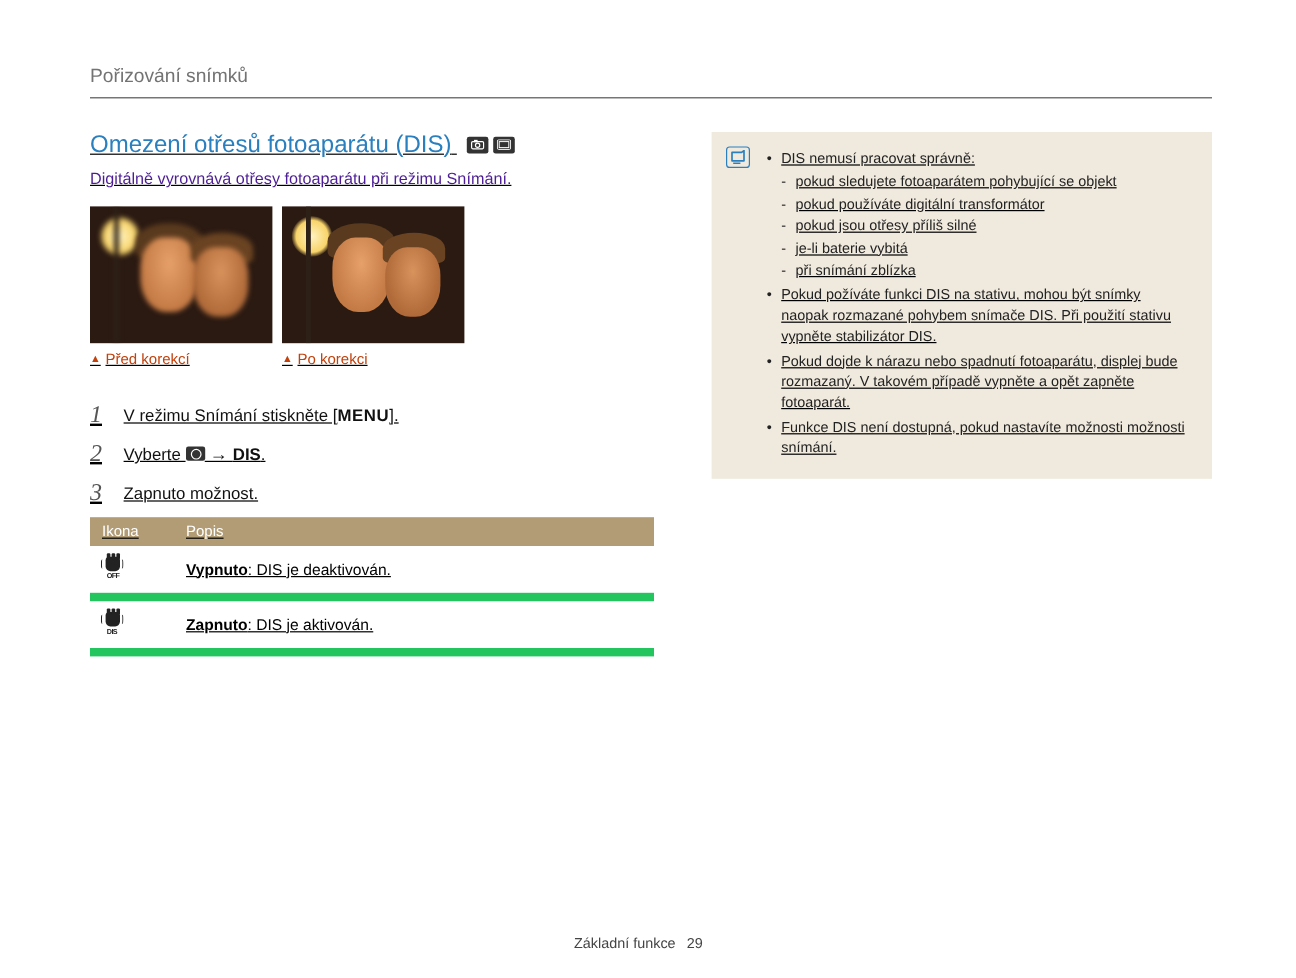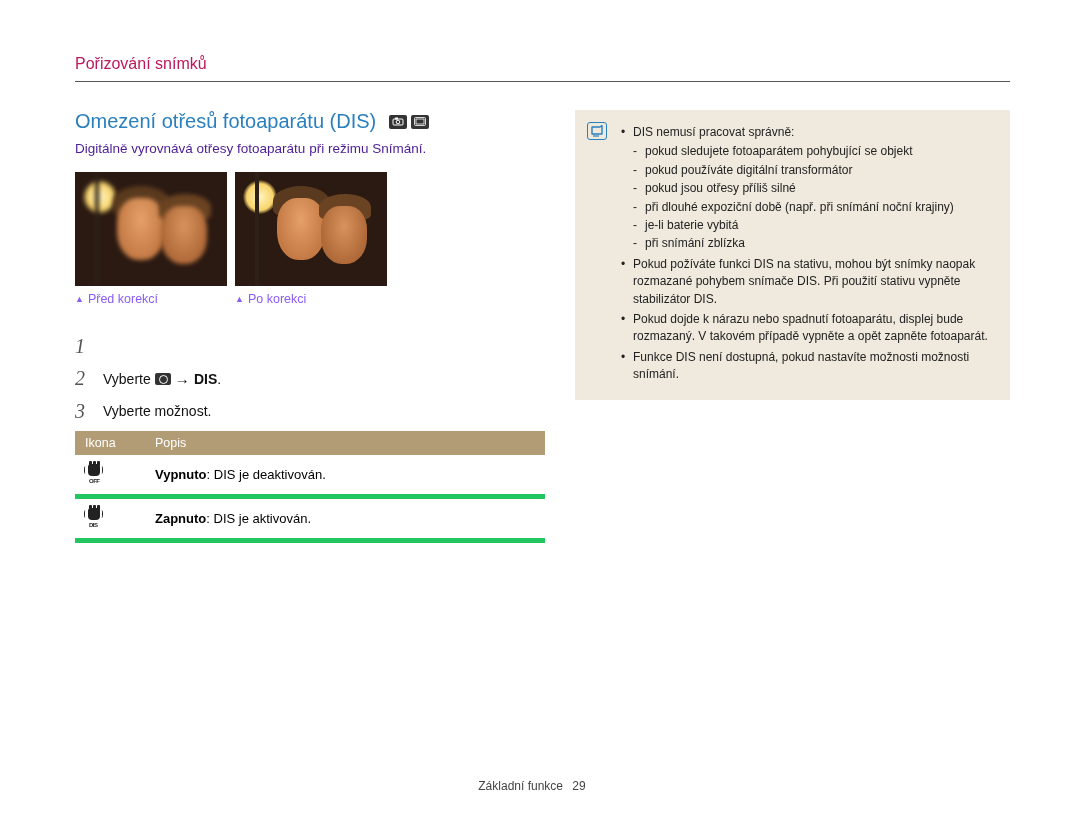--- a/index.html
+++ b/index.html
@@ -7,31 +7,32 @@
     font-family: Arial, Helvetica, sans-serif;
     background: #fff;
     width: 1080px;
     height: 815px;
     padding: 55px 70px 25px 75px;
     position: relative;
     color: #000;
   }
   .header-title {
     font-size: 16px;
-    color: #be185d;
+    color: #737373;
     padding-bottom: 8px;
   }
   .hr {
     border: none;
     border-top: 1px solid #555;
     margin-bottom: 28px;
   }
   .columns {
     display: flex;
-    gap: 30px;
+    gap: 48px;
+    text-decoration: underline;
   }
   .col-left { width: 470px; }
   .col-right { flex: 1; }
   .section-title {
     color: #2a7fbf;
     font-size: 20px;
     font-weight: 400;
     display: inline;
   }
   .mode-icons {
@@ -73,21 +74,21 @@
   .sun { position: absolute; left: 8px; top: 8px; width: 34px; height: 34px; background: radial-gradient(circle,#fff3c0 0%,#f8d46a 55%,rgba(248,212,106,0) 72%); border-radius:50%; }
   .palm { position:absolute; left: 20px; top: 0; width: 4px; height: 100%; background:#2d2117; }
   .face1 { position:absolute; left: 42px; top: 26px; width: 48px; height: 62px; background: radial-gradient(ellipse at 50% 35%, #e6a06a 0%, #c47a44 70%); border-radius: 40% 40% 45% 45%; }
   .face2 { position:absolute; right: 20px; top: 34px; width: 46px; height: 58px; background: radial-gradient(ellipse at 50% 35%, #d8925c 0%, #b06a39 70%); border-radius: 40% 40% 45% 45%; }
   .hair1 { position:absolute; left: 38px; top: 14px; width: 56px; height: 30px; background:#5a3a1e; border-radius: 50% 50% 20% 20%; }
   .hair2 { position:absolute; right: 16px; top: 22px; width: 52px; height: 26px; background:#6a4322; border-radius: 50% 50% 20% 20%; }
   .blur .sun, .blur .palm, .blur .face1, .blur .face2, .blur .hair1, .blur .hair2 { filter: blur(2.2px); }
   .caption {
     font-size: 12.5px;
     margin-top: 6px;
-    color: #8b5cf6;
+    color: #c2410c;
   }
   .caption::before {
     content: "▲";
     font-size: 9px;
     margin-right: 4px;
     vertical-align: 1px;
   }
   .steps {
     margin-top: 28px;
   }
@@ -134,21 +135,21 @@
     color: #fff;
     text-align: left;
     font-weight: normal;
     padding: 5px 10px;
     font-size: 12.5px;
     margin-top: 35px;
   }
   table.options th:first-child { width: 70px; }
   table.options td {
     padding: 8px 10px;
-    border-bottom: 5px solid #22c55e;
+    border-bottom: 7px solid #22c55e;
     vertical-align: middle;
   }
   .dis-icon {
     width: 22px; height: 20px; position: relative; display:inline-block;
   }
   .hand {
     position:absolute; left:3px; top:1px; width:12px; height:12px; background:#222; border-radius:3px 3px 4px 4px;
   }
   .hand::before, .hand::after {
     content:""; position:absolute; top:-3px; width:2.5px; height:5px; background:#222; border-radius:1px;
@@ -244,30 +245,33 @@
           <div class="hair2"></div>
             <div class="face2"></div>
         </div>
         <div class="caption">Po korekci</div>
       </div>
     </div>
 
     <div class="steps">
       <div class="step">
         <div class="step-num">1</div>
+        <div class="step-text">
+          <span>V režimu Snímání stiskněte [</span><span class="menu-key">MENU</span><span>].</span>
+        </div>
       </div>
       <div class="step">
         <div class="step-num">2</div>
         <div class="step-text">
           <span>Vyberte </span><span class="cam-icon"></span><span class="arrow"> → </span><span class="bold">DIS</span><span>.</span>
         </div>
       </div>
       <div class="step">
         <div class="step-num">3</div>
-        <div class="step-text">Vyberte možnost.</div>
+        <div class="step-text">Zapnuto možnost.</div>
       </div>
     </div>
 
     <table class="options">
       <thead>
         <tr>
           <th>Ikona</th>
           <th>Popis</th>
         </tr>
       </thead>
@@ -301,21 +305,20 @@
             <path d="M3 11 L9 11" stroke="#2a7fbf" stroke-width="1.2"></path>
           </svg>
       </span>
       <ul>
         <li>
           <span>DIS nemusí pracovat správně:</span>
           <ul>
             <li>pokud sledujete fotoaparátem pohybující se objekt</li>
             <li>pokud používáte digitální transformátor</li>
             <li>pokud jsou otřesy příliš silné</li>
-            <li>při dlouhé expoziční době (např. při snímání noční krajiny)</li>
             <li>je-li baterie vybitá</li>
             <li>při snímání zblízka</li>
           </ul>
         </li>
         <li>Pokud požíváte funkci DIS na stativu, mohou být snímky naopak rozmazané pohybem snímače DIS. Při použití stativu vypněte stabilizátor DIS.</li>
         <li>Pokud dojde k nárazu nebo spadnutí fotoaparátu, displej bude rozmazaný. V takovém případě vypněte a opět zapněte fotoaparát.</li>
         <li>Funkce DIS není dostupná, pokud nastavíte možnosti možnosti snímání.</li>
       </ul>
     </div>
   </div>

